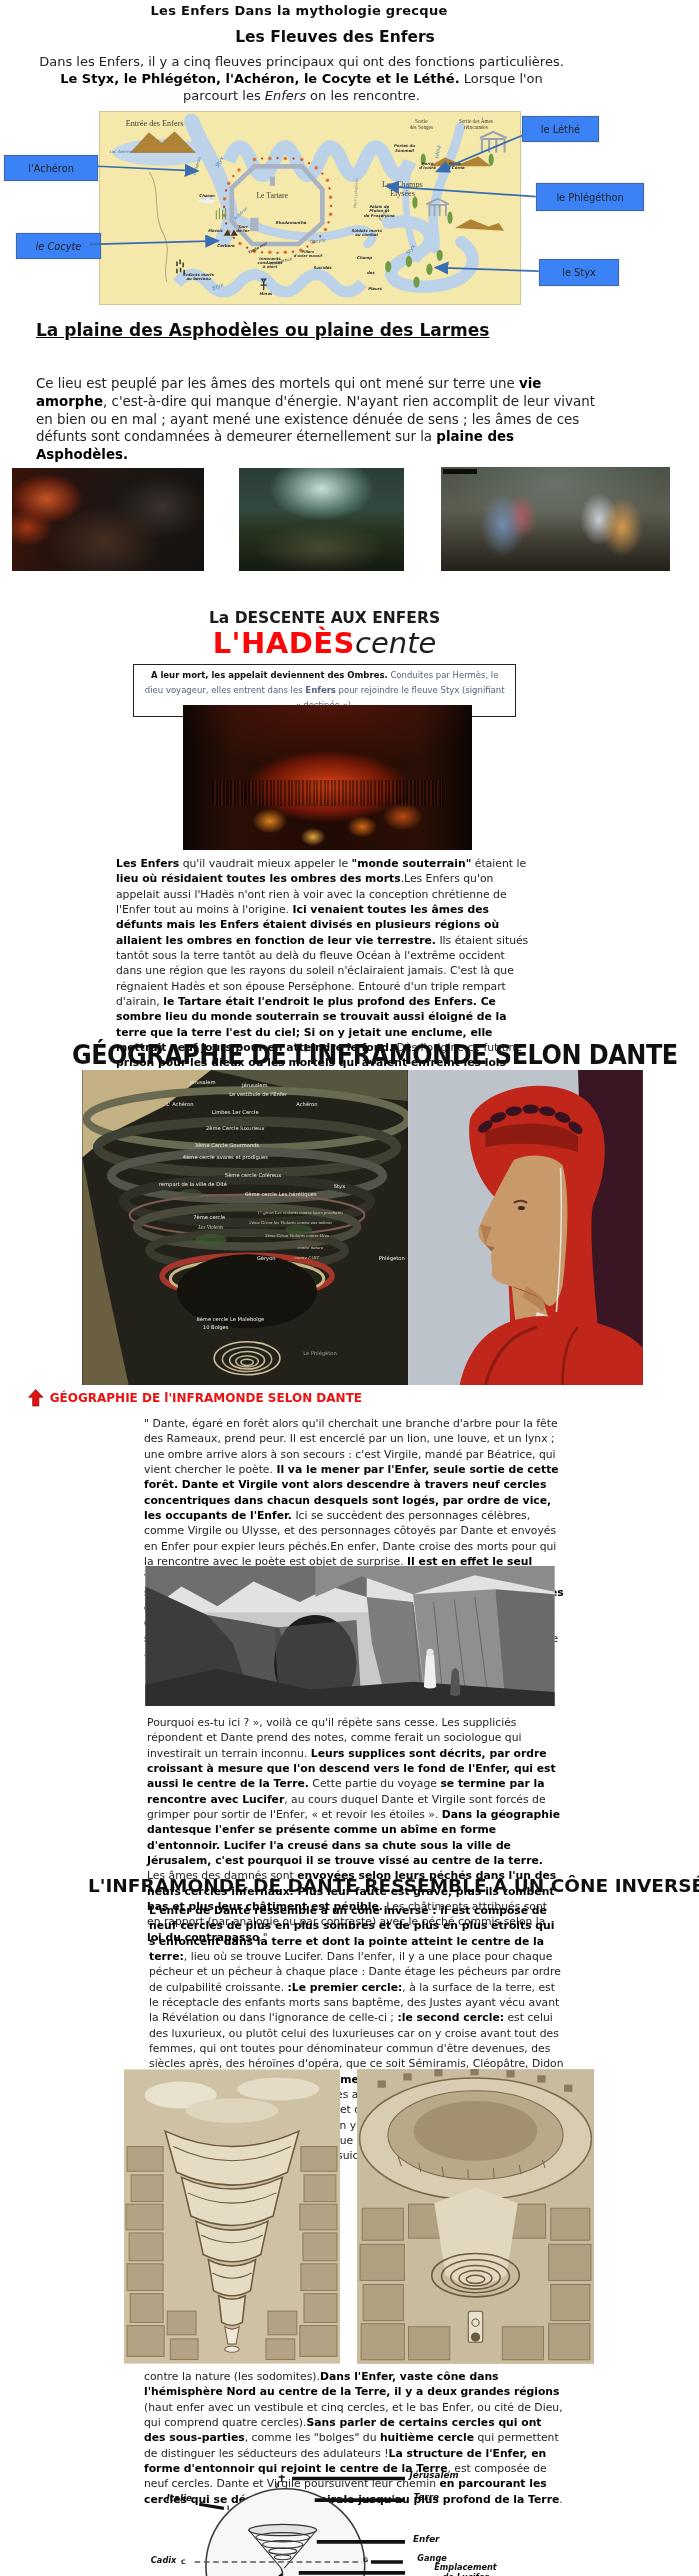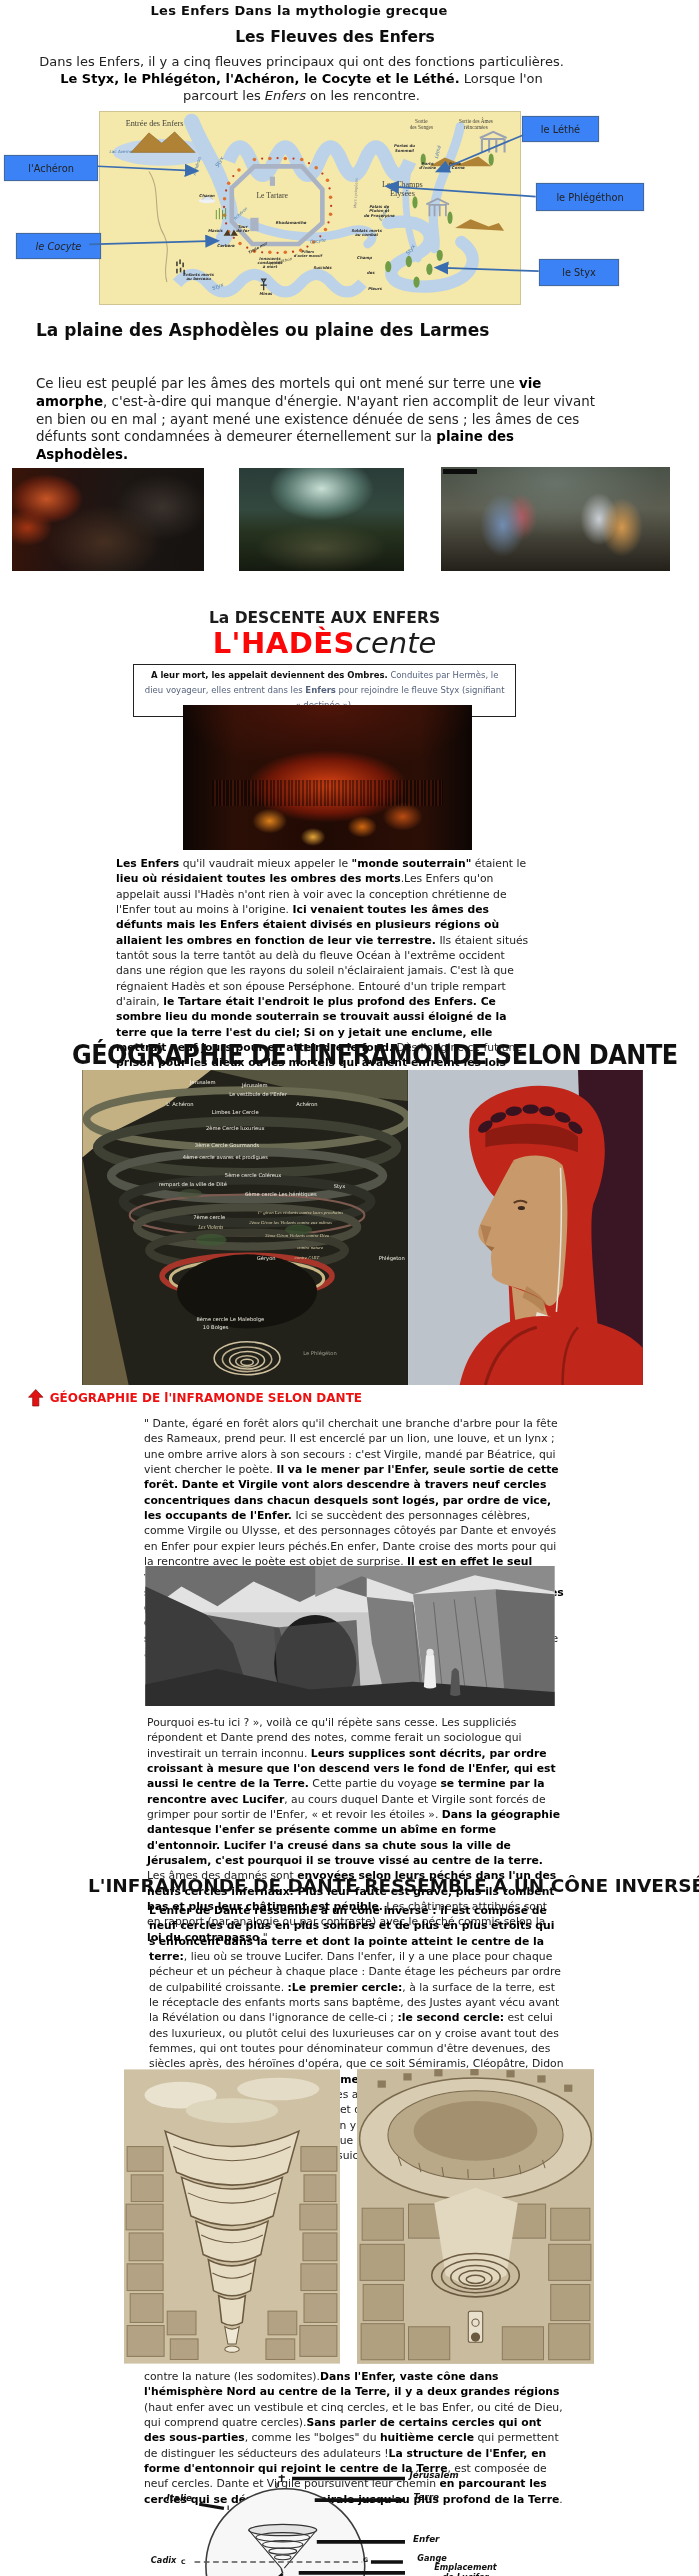--- a/index.html
+++ b/index.html
@@ -7,21 +7,21 @@
   #page{position:relative;width:700px;height:3441px;background:#fff;overflow:hidden;}
   .abs{position:absolute;}
   .b{font-weight:bold;color:#000;}
   .i{font-style:italic;}
   .serif{font-family:"Liberation Serif","DejaVu Serif",serif;}
   .center{text-align:center;}
   h1,h2,h3{margin:0;padding:0;}
   .title1{font-size:13px;font-weight:bold;color:#0d0d0d;letter-spacing:0.3px;}
   .title2{font-size:15.5px;font-weight:bold;color:#0d0d0d;}
   .intro{font-size:13px;line-height:1.3;color:#222;}
-  .h-underline{font-size:17px;font-weight:bold;color:#0d0d0d;}
+  .h-underline{font-size:17px;font-weight:bold;text-decoration:underline;color:#0d0d0d;}
   .bodytxt{font-size:10.8px;line-height:1.42;color:#222;}
   .bodytxt26{font-size:13.4px;line-height:1.33;color:#222;}
   .gianttitle{font-size:24px;font-weight:bold;color:#101010;letter-spacing:-0.5px;transform:scaleY(1.12);transform-origin:left top;white-space:nowrap;}
   .conetitle{font-size:18.5px;font-weight:bold;color:#101010;white-space:nowrap;}
   .descente-t{font-size:15.5px;font-weight:bold;color:#1c1c1c;}
   .hades-red{font-size:29px;font-weight:bold;color:#fb0707;letter-spacing:0.5px;}
   .hades-black{font-size:29px;color:#1d1d1d;font-weight:normal;font-style:italic;}
   .txtbox{border:1px solid #222;background:#fff;font-size:8.5px;line-height:1.75;text-align:center;color:#56637e;padding:3.1px 7.2px;}
   .txtbox .b{color:#0f0f0f;}
   .callout{position:absolute;background:#3b82f6;border:1px solid #41699e;border-radius:0;display:flex;align-items:center;justify-content:center;font-size:9.8px;color:#222;box-shadow:0 0 0 0.5px rgba(120,140,170,.25);}

